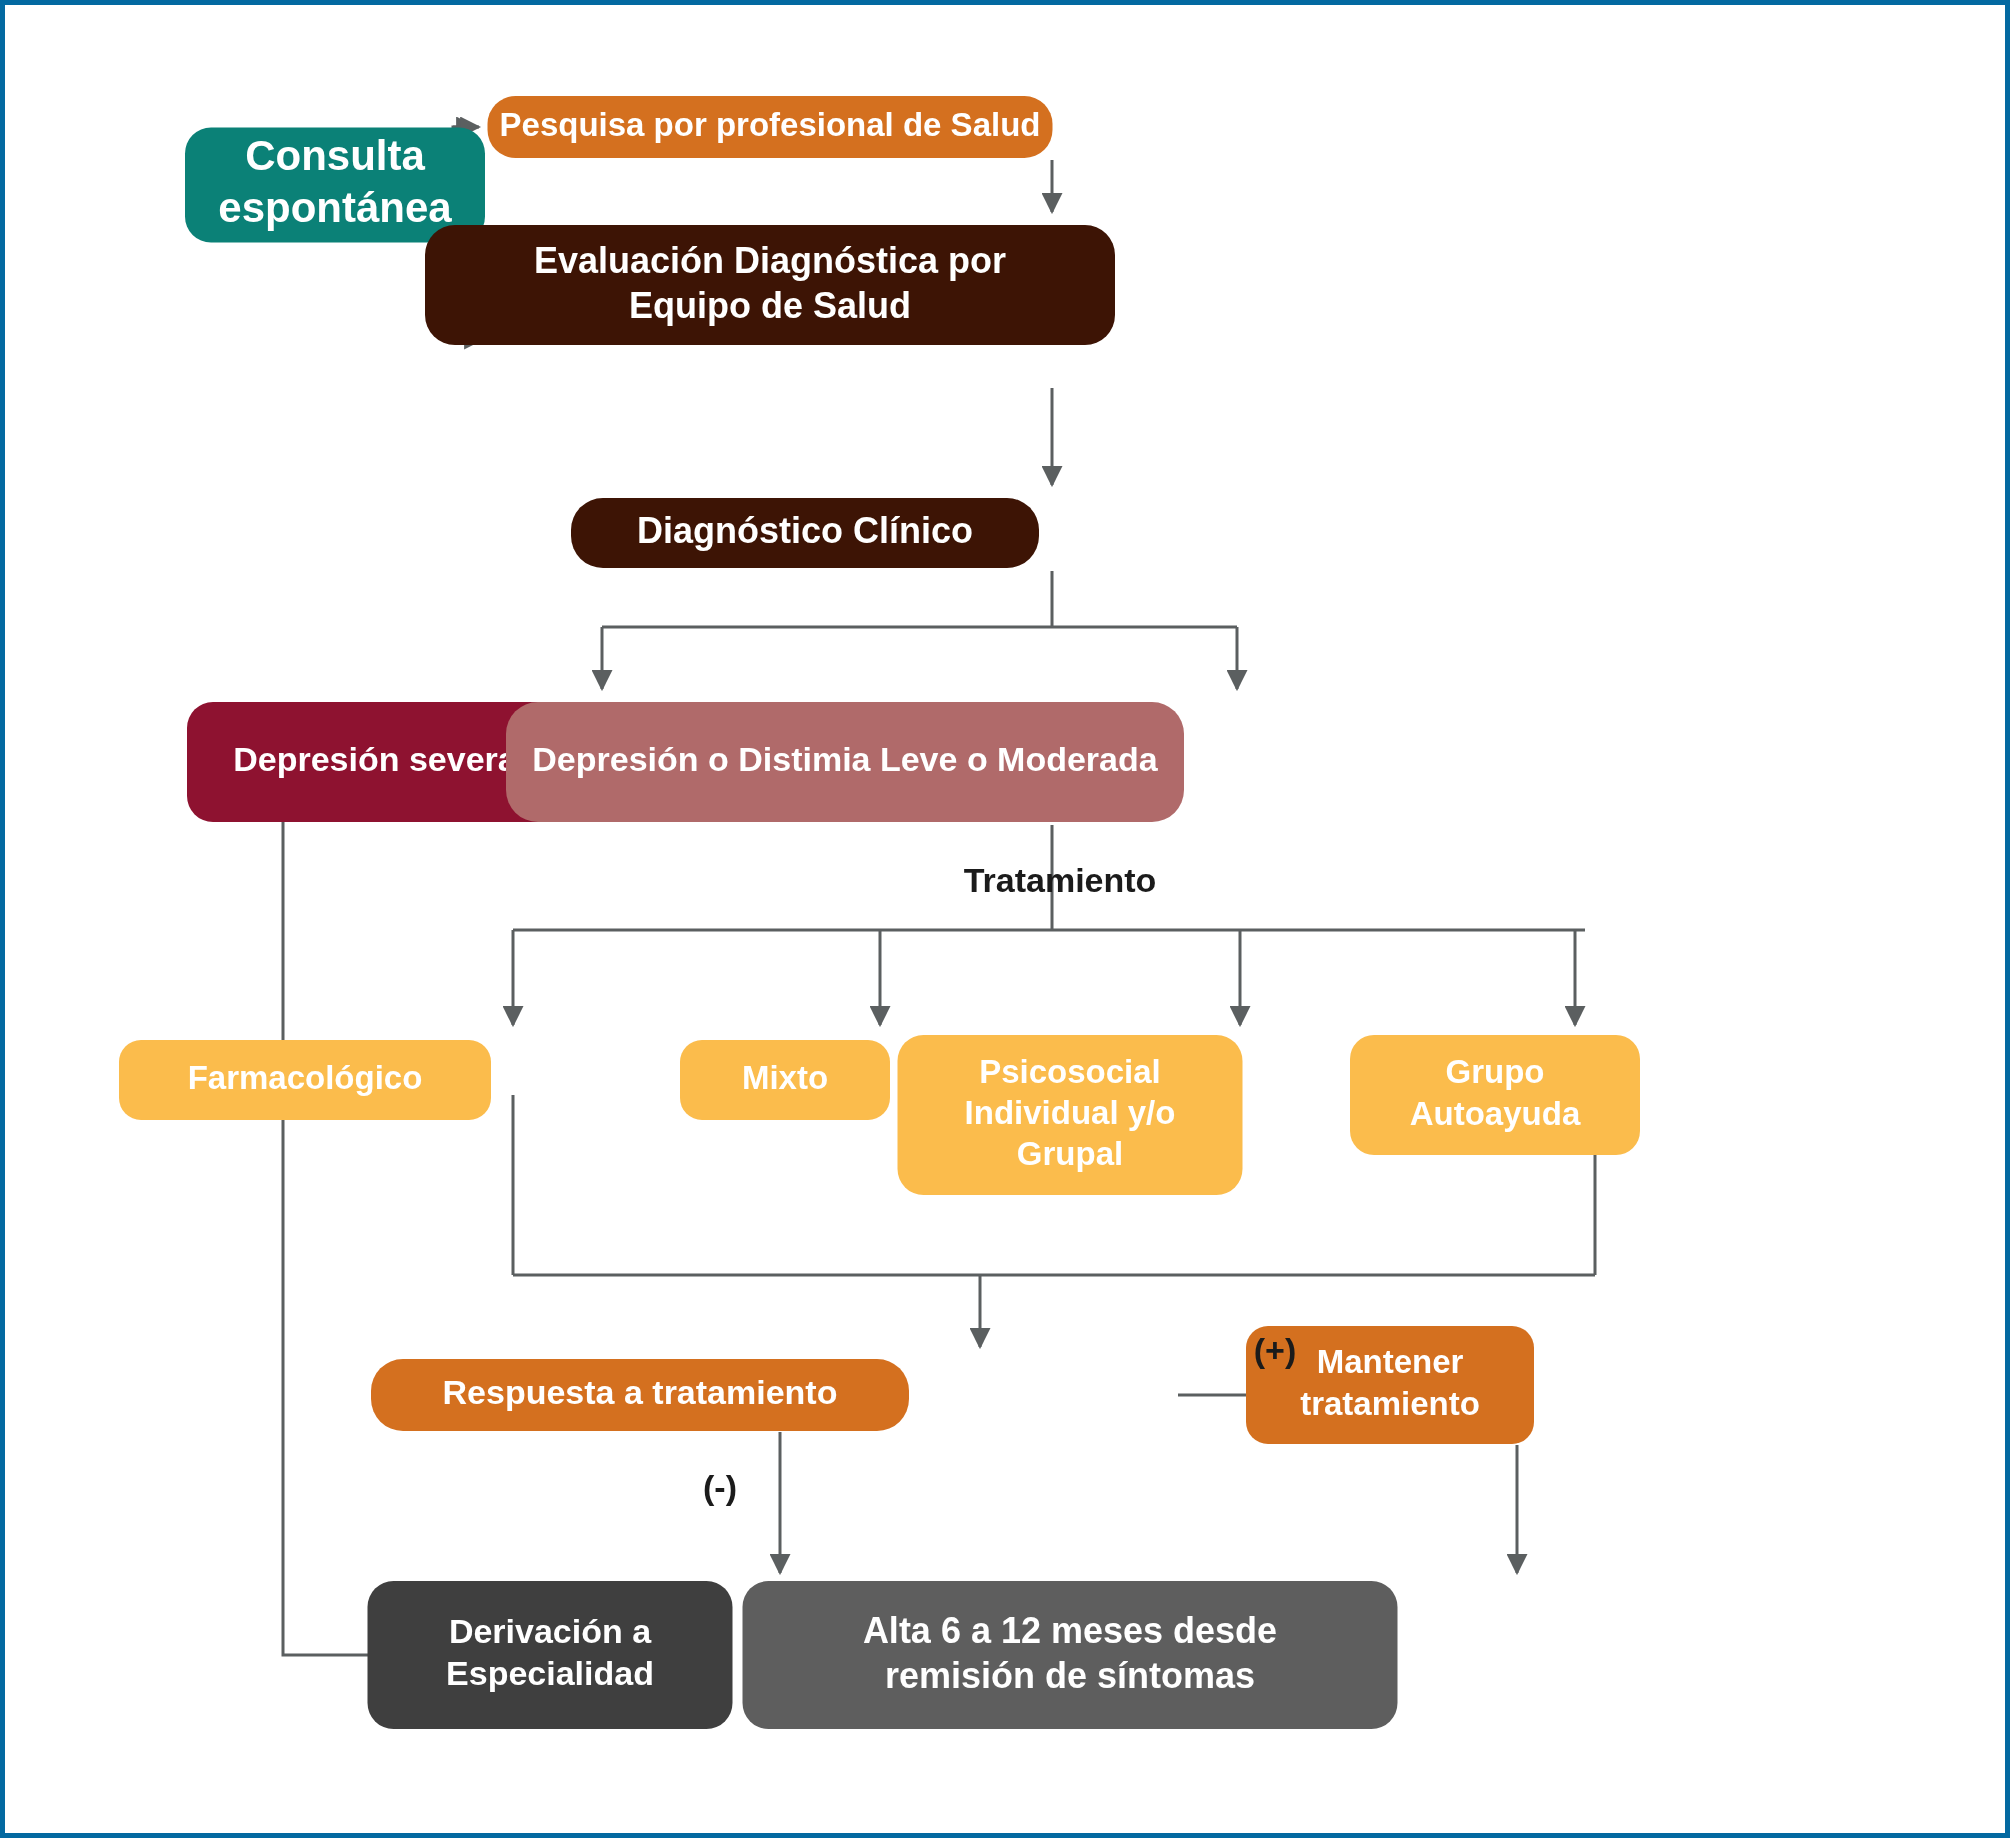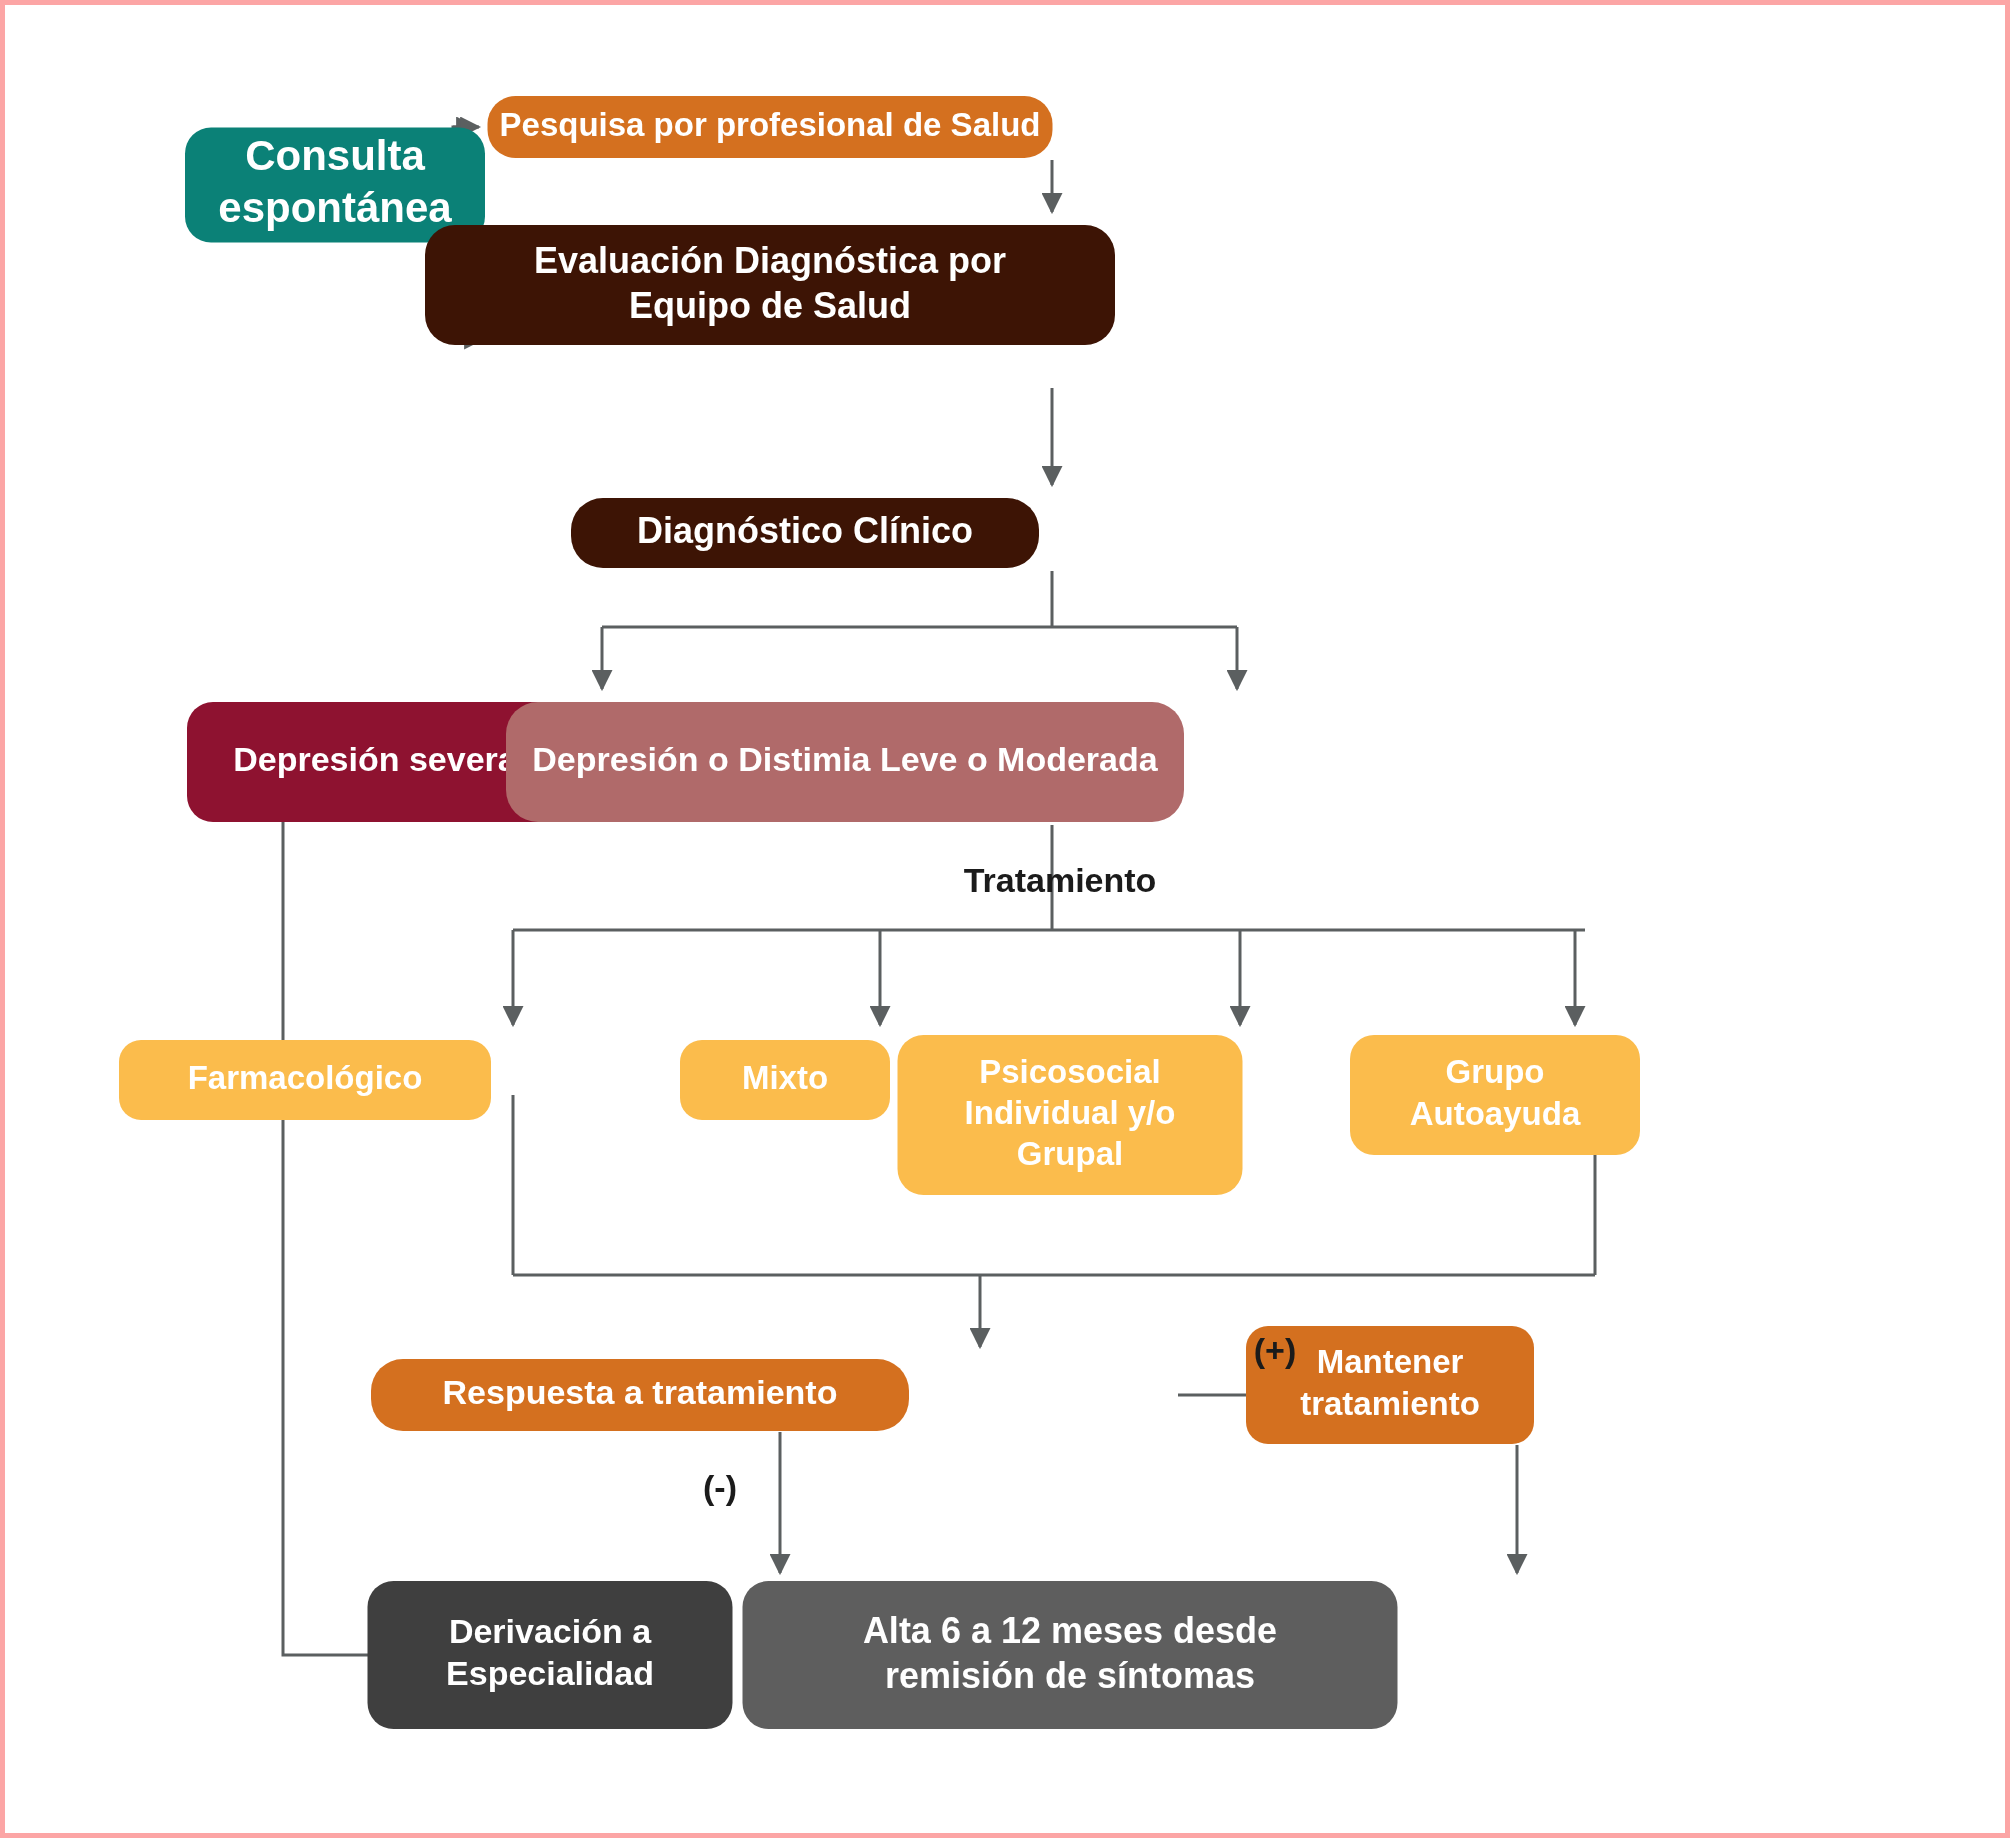--- a/index.html
+++ b/index.html
@@ -3,21 +3,21 @@
 <meta charset="utf-8">
 <style>
   html,body{margin:0;padding:0;background:#ffffff;}
   body{font-family:"Liberation Sans", sans-serif;}
   #canvas{
     position:relative;
     width:2010px;
     height:1838px;
     background:#ffffff;
     box-sizing:border-box;
-    border:5px solid #fca5a5;
+    border:5px solid #0369a1;
     overflow:hidden;
   }
   #flow{position:absolute;left:0;top:0;width:2010px;height:1838px;}
   .nodebox{ stroke:none; }
   .nlabel{
     fill:#ffffff;
     font-family:"Liberation Sans", sans-serif;
     font-weight:bold;
     text-anchor:middle;
     dominant-baseline:middle;

